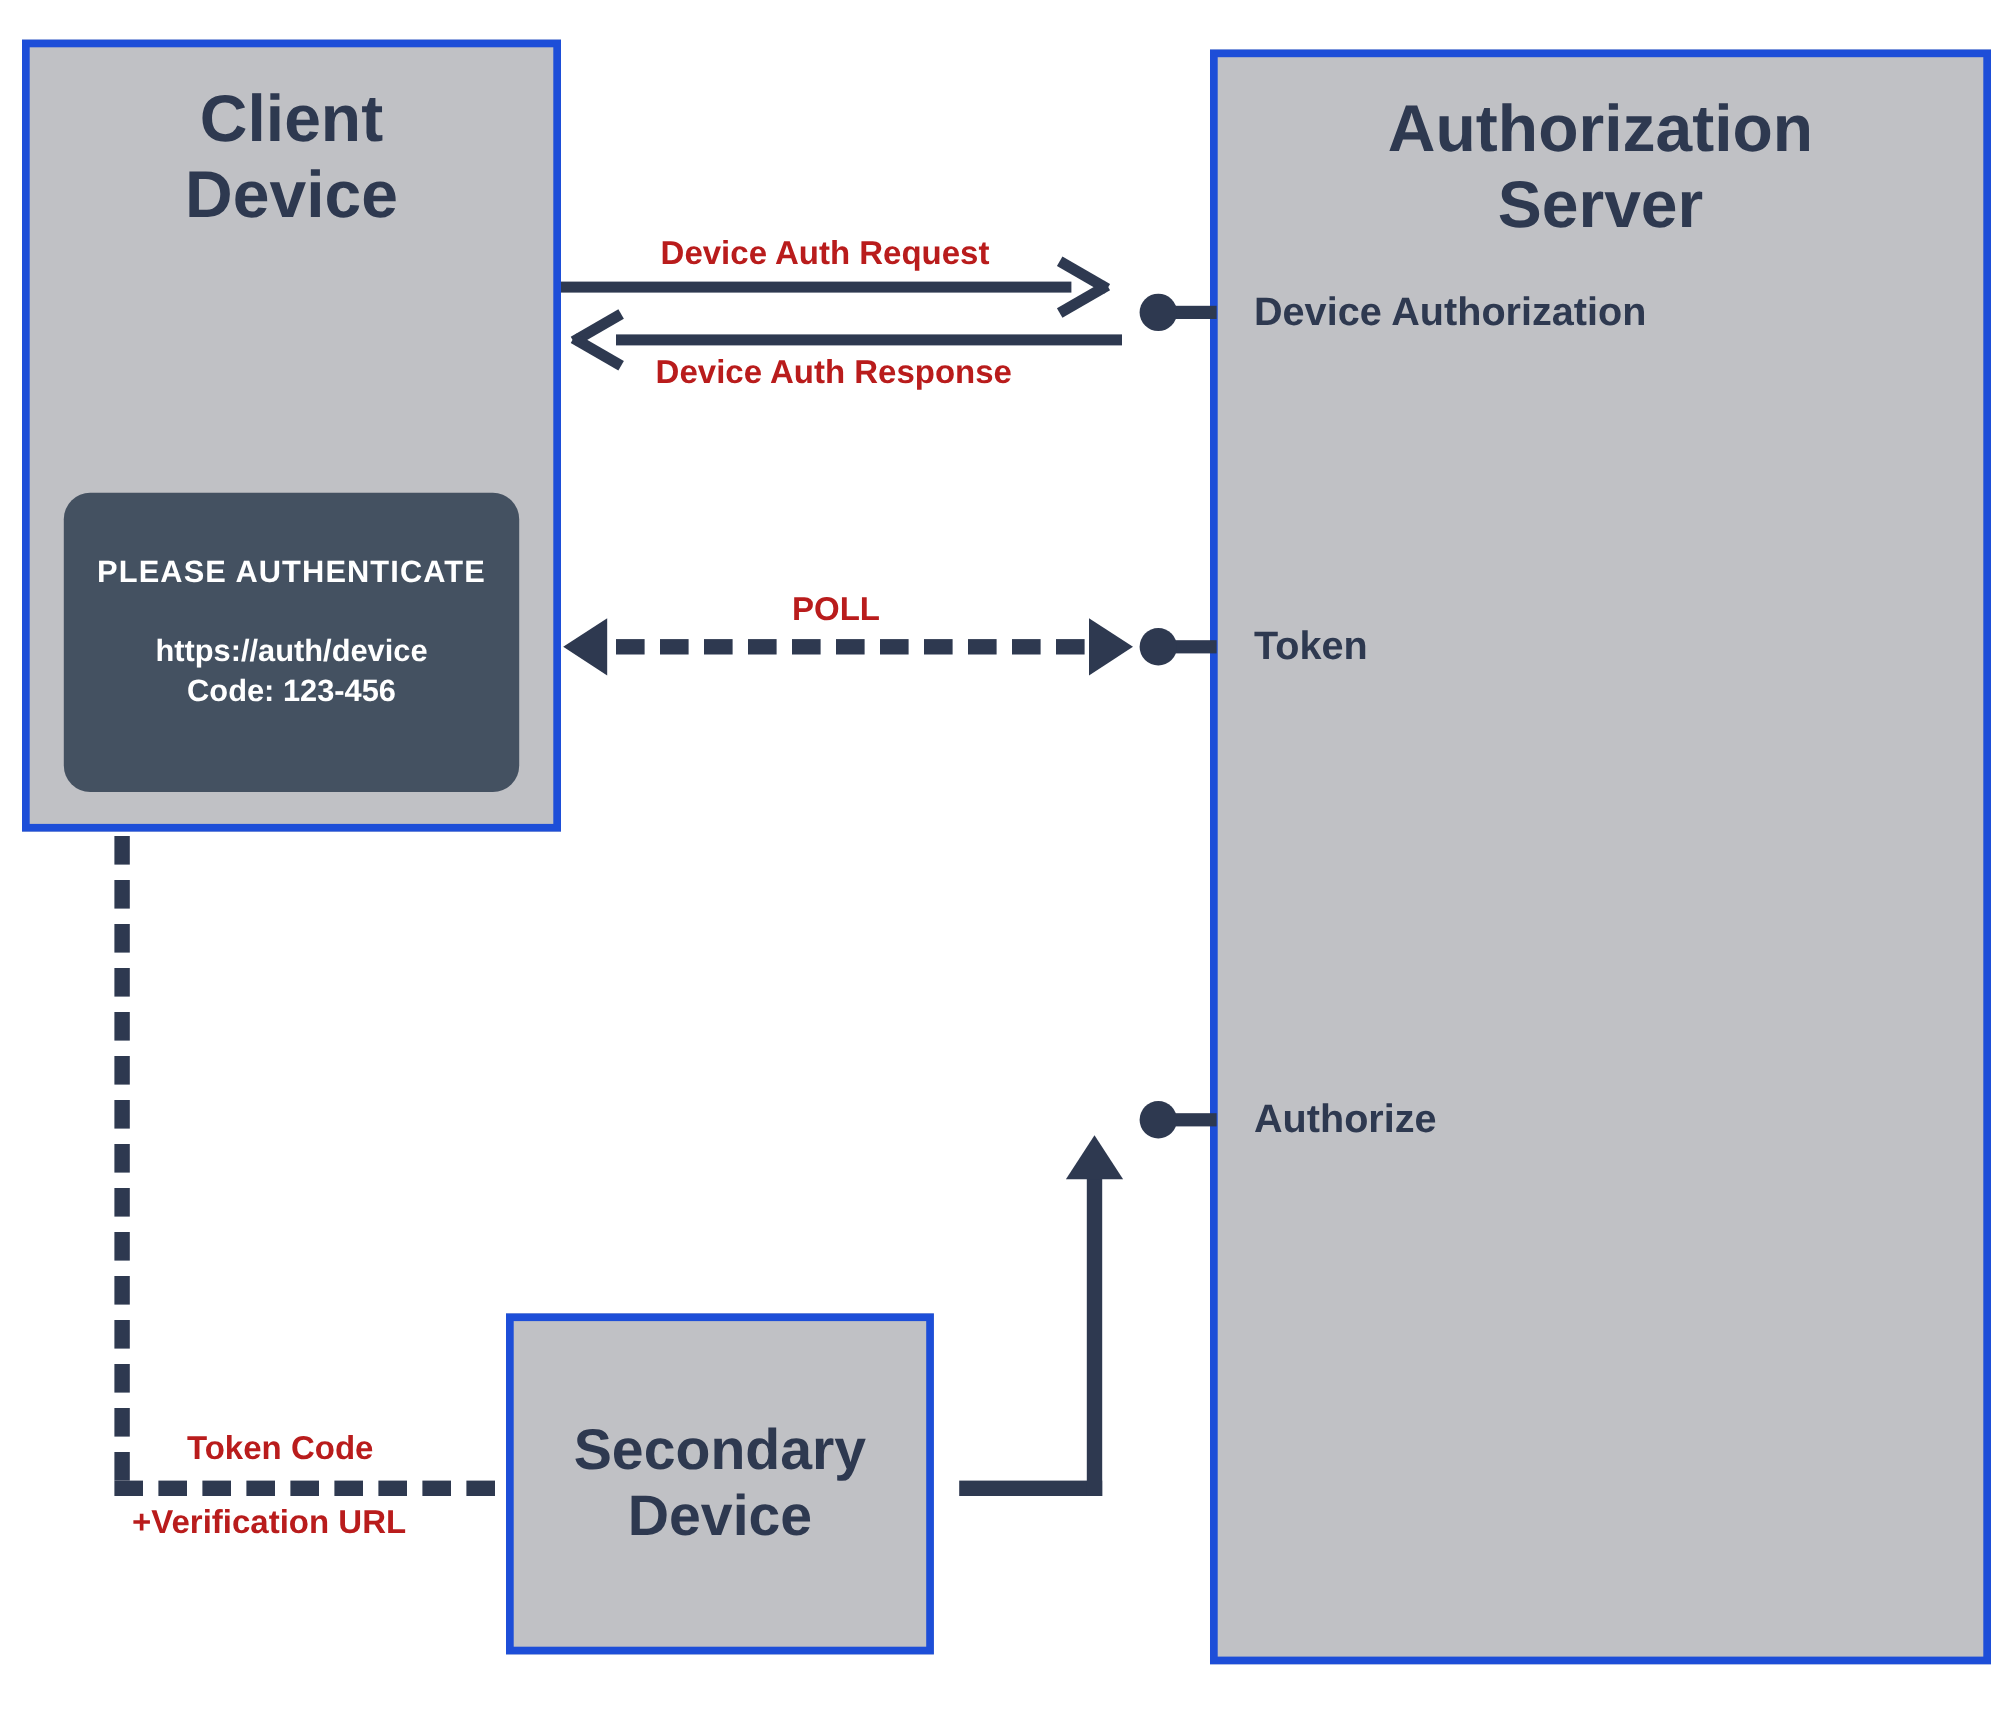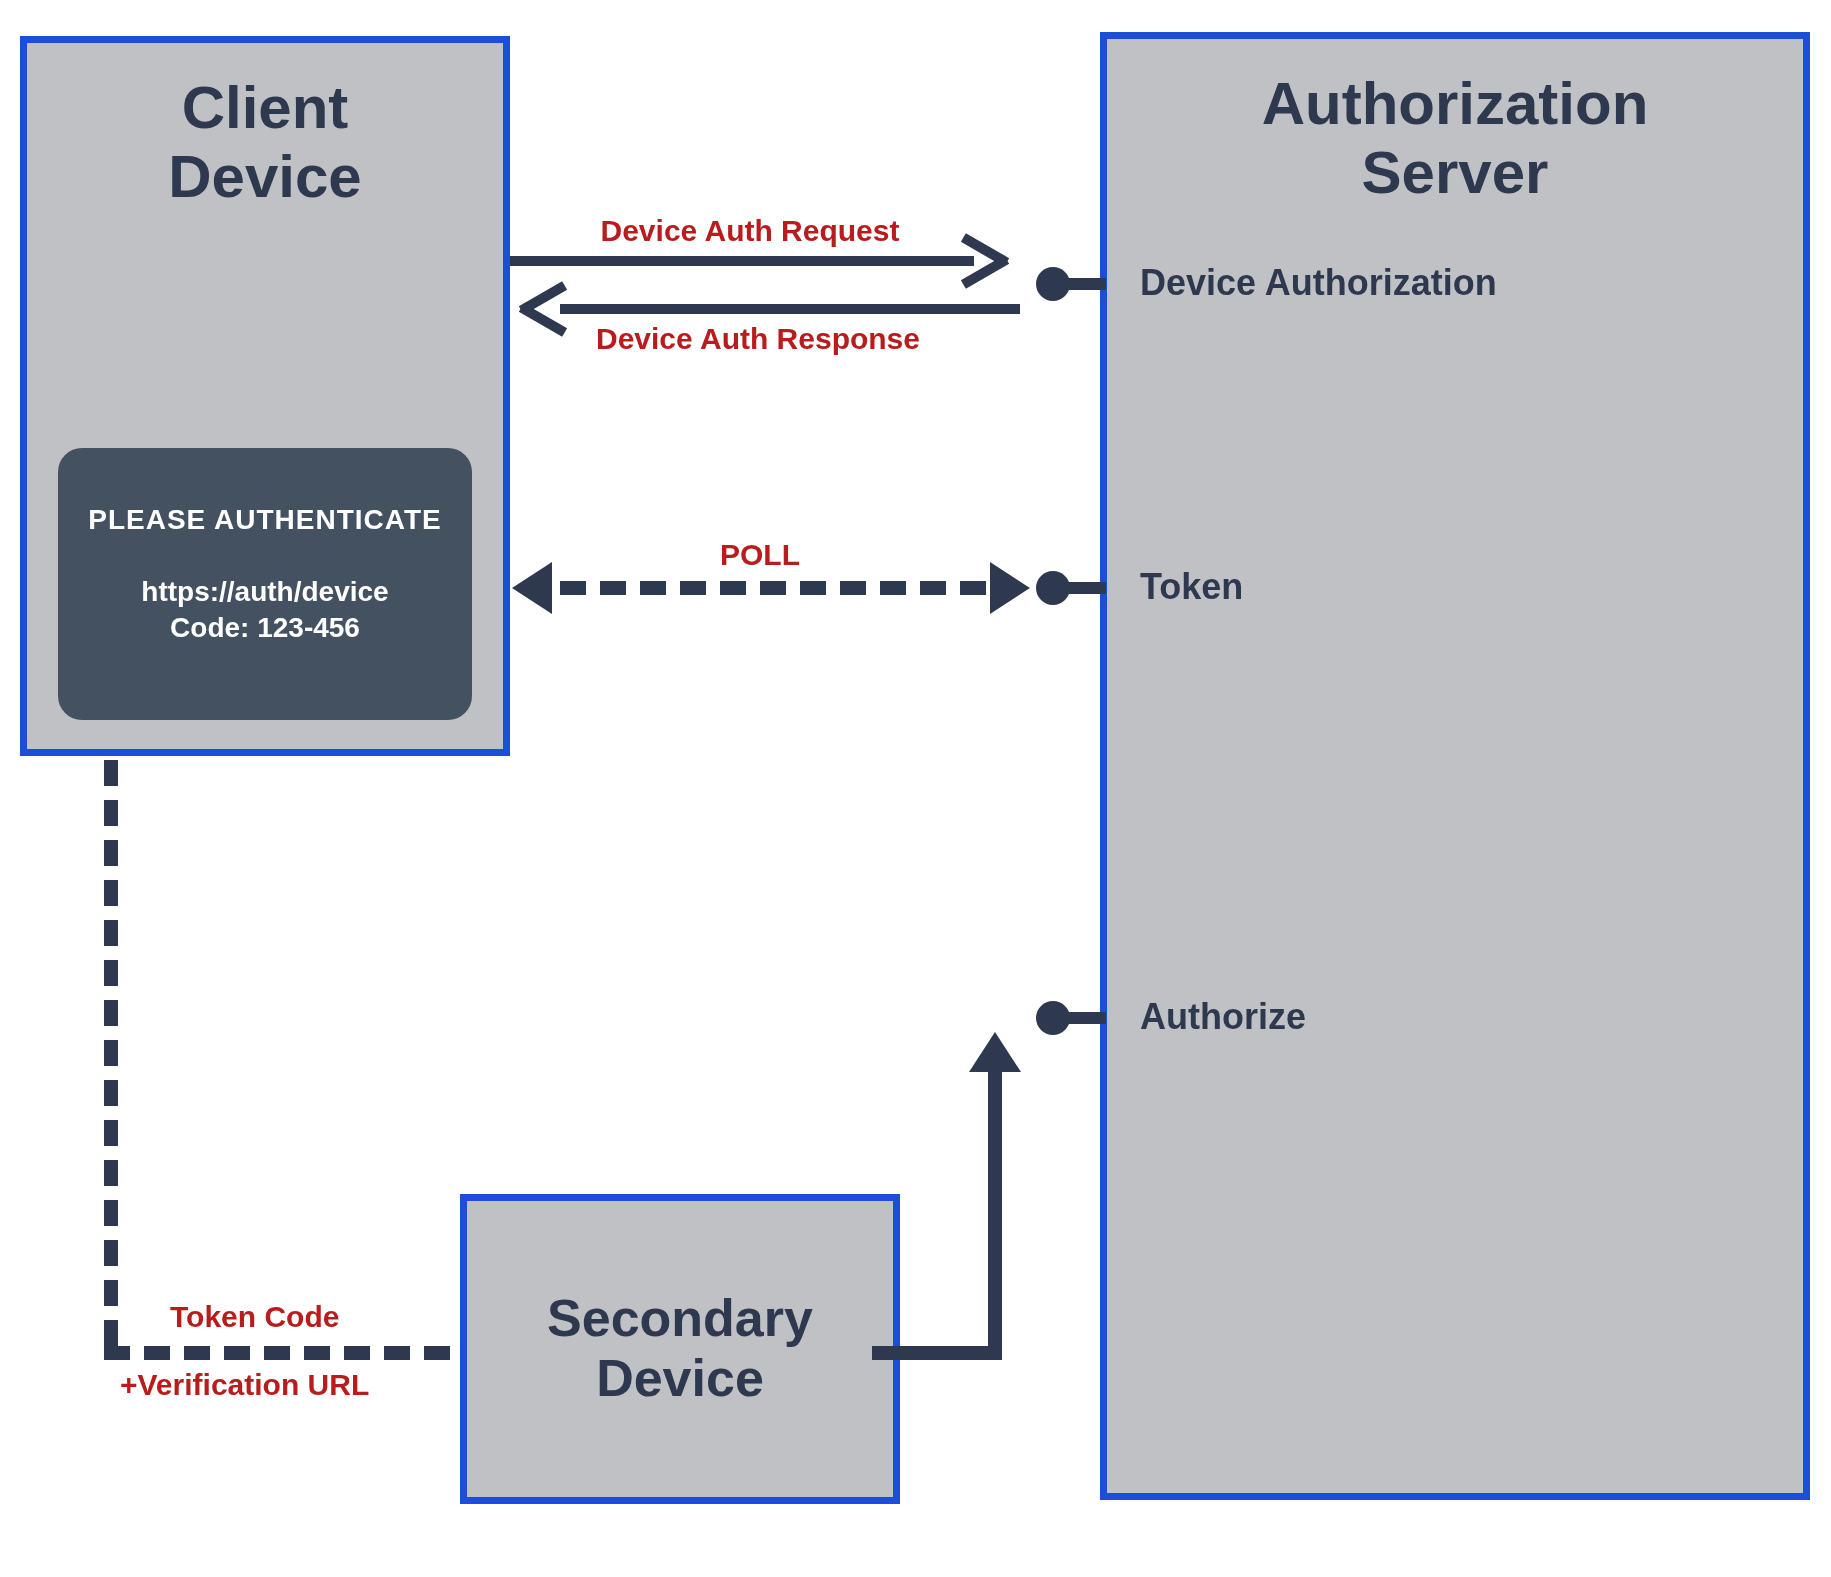--- a/index.html
+++ b/index.html
@@ -22,24 +22,24 @@
   }
   .box-title {
     text-align: center;
     color: #2e3950;
     font-weight: 700;
     line-height: 1.15;
   }
   .client-box { left: 20px; top: 36px; width: 490px; height: 720px; }
   .client-box .box-title { font-size: 60px; margin-top: 30px; }
 
-  .auth-box { left: 1100px; top: 32px; width: 710px; height: 1468px; }
+  .auth-box { left: 1100px; top: 45px; width: 710px; height: 1468px; }
   .auth-box .box-title { font-size: 60px; margin-top: 30px; }
 
-  .secondary-box { left: 460px; top: 1194px; width: 440px; height: 310px; display:flex; align-items:center; justify-content:center; }
+  .secondary-box { left: 460px; top: 1194px; width: 389px; height: 310px; display:flex; align-items:center; justify-content:center; }
   .secondary-box .box-title { font-size: 52px; }
 
   
   .auth-panel {
     position: absolute;
     left: 58px; top: 448px; width: 414px; height: 272px;
     background: #445161;
     color: #ffffff;
     text-align: center;
     box-sizing: border-box;

